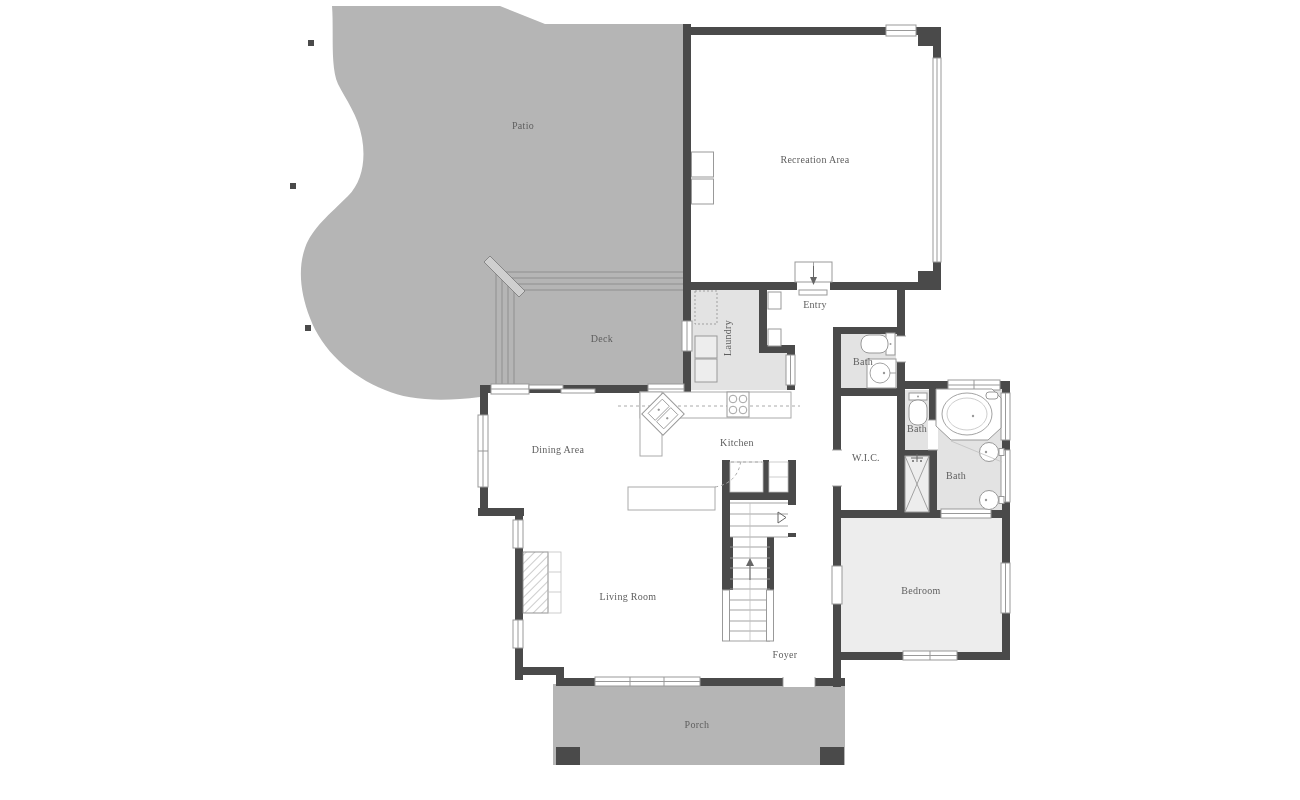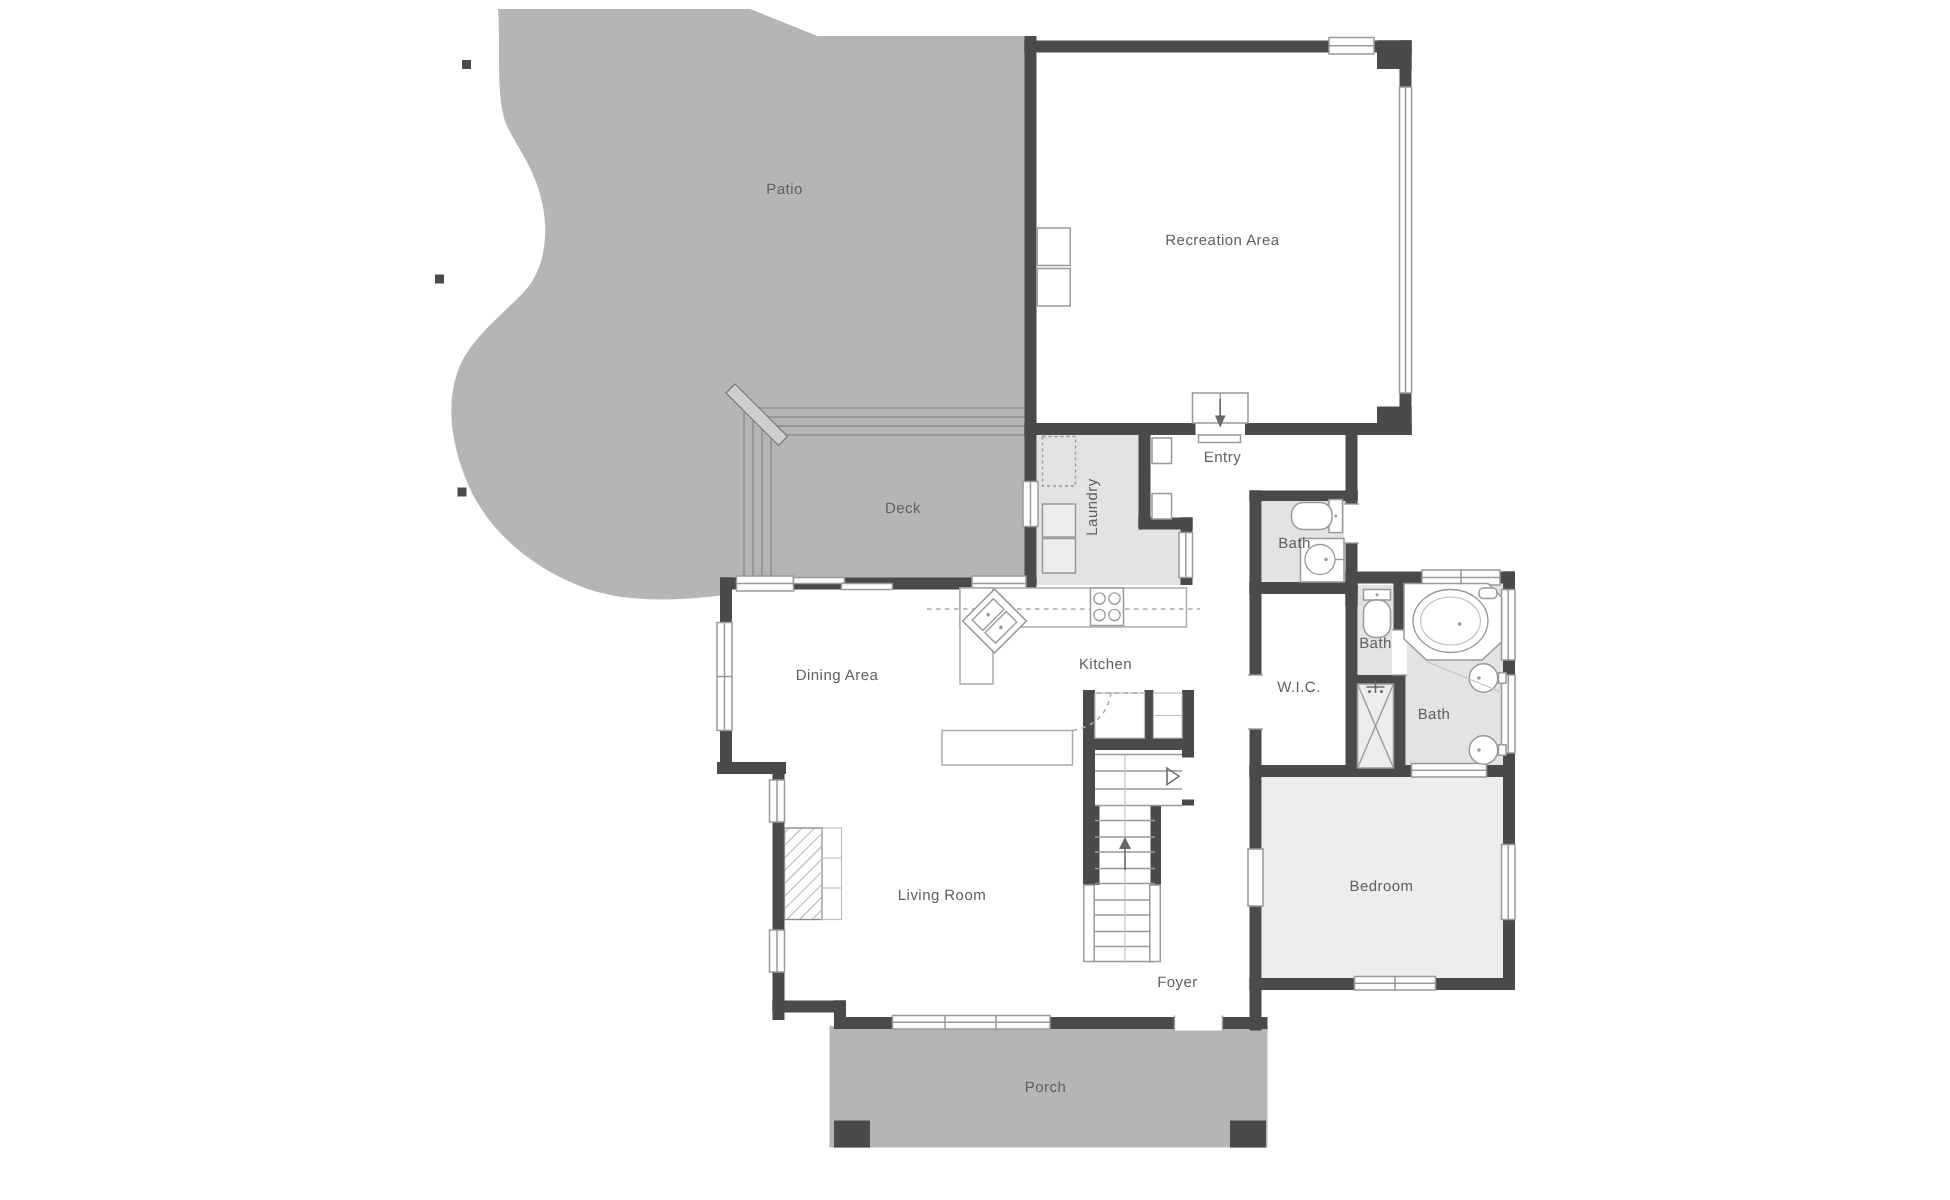--- a/index.html
+++ b/index.html
@@ -8,21 +8,21 @@
     --outdoor:#b5b5b5;
     --room-gray:#e3e3e3;
     --bedroom-gray:#ededed;
     --fixture-line:#999999;
     --deck-line:#8f8f8f;
     --counter-line:#aaaaaa;
     --label:#5f5f5f;
   }
   html,body{margin:0;padding:0;background:var(--background);}
   .stage{position:relative;width:1300px;height:800px;background:var(--background);overflow:hidden;
-         font-family:Liberation Sans, sans-serif;}
+         font-family:Liberation Serif, serif;}
   svg{display:block}
   .wall{fill:var(--wall);}
   .outdoor{fill:var(--outdoor);}
   .floor-gray{fill:var(--room-gray);}
   .floor-bed{fill:var(--bedroom-gray);}
   .win{fill:#ffffff;stroke:var(--fixture-line);stroke-width:1;}
   .winline{stroke:var(--fixture-line);stroke-width:1;fill:none;}
   .gap{fill:#ffffff;}
   .fx{fill:#ffffff;stroke:var(--fixture-line);stroke-width:1;}
   .fxg{fill:#ededed;stroke:var(--fixture-line);stroke-width:1;}

